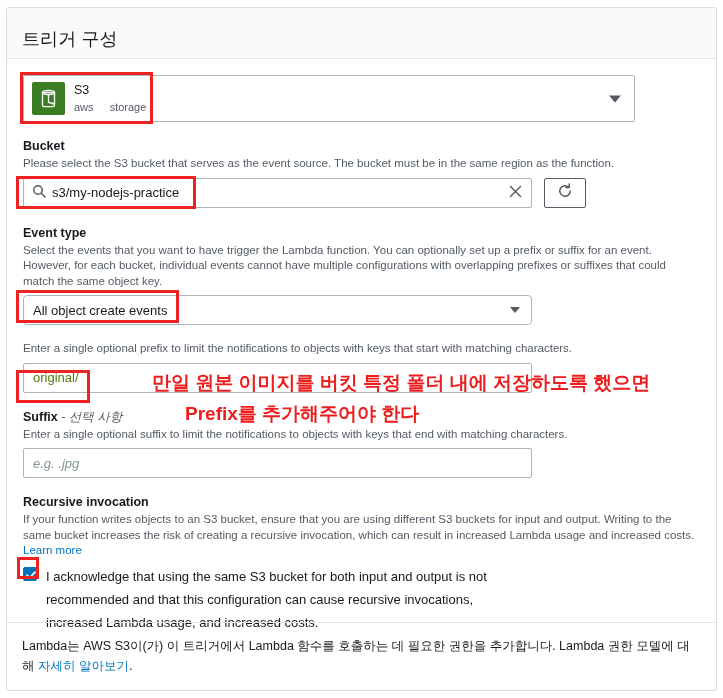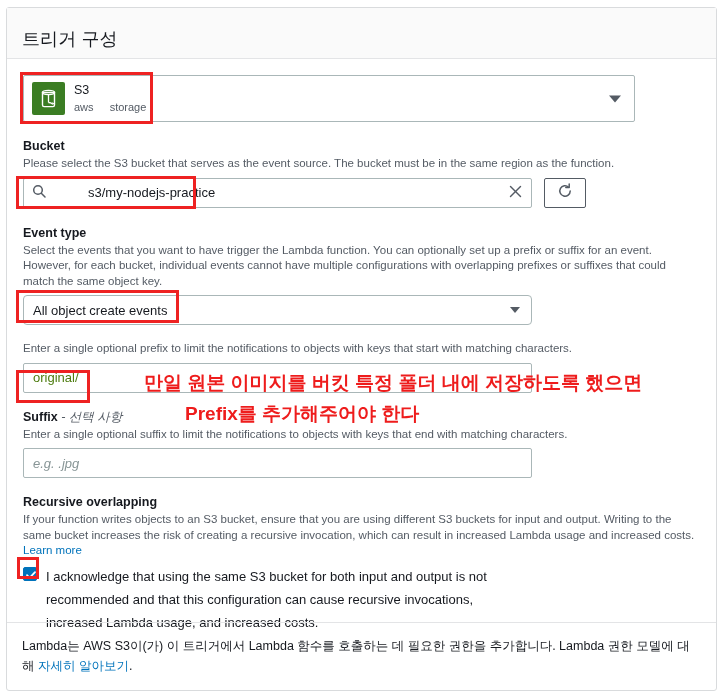--- a/index.html
+++ b/index.html
@@ -137,21 +137,20 @@
   .bucket-input {
     position: relative;
     width: 509px;
     height: 30px;
     border: 1px solid #aab7b8;
     border-radius: 2px;
     background: #fff;
     box-sizing: border-box;
     display: flex;
     align-items: center;
-    gap: 36px;
   }
   .search-icon {
     margin-left: 8px;
     flex: 0 0 auto;
     display: block;
   }
   .bucket-value {
     font-size: 13px;
     color: #16191f;
     margin-left: 6px;
@@ -278,21 +277,21 @@
   }
   .annot-text {
     position: absolute;
     color: #ee1c1c;
     font-weight: 700;
     z-index: 9;
     white-space: nowrap;
     pointer-events: none;
     line-height: 1.15;
   }
-  #annot-line1 { left: 144px; top: 372px; font-size: 19px; }
+  #annot-line1 { left: 152px; top: 372px; font-size: 19px; }
   #annot-line2 { left: 185px; top: 403px; font-size: 19px; }
 </style>
 </head>
 <body>
 
 <div id="page">
 
   <div class="card">
 
     <div class="card-header">
@@ -363,21 +362,21 @@
 
       <div class="field-label">
         <span>Suffix</span>
         <span class="optional">- 선택 사항</span>
       </div>
       <div class="field-desc">Enter a single optional suffix to limit the notifications to objects with keys that end with matching characters.</div>
       <div class="text-input placeholder">
         <span>e.g. .jpg</span>
       </div>
 
-      <div class="field-label">Recursive overlapping</div>
+      <div class="field-label">Recursive invocation</div>
       <div class="field-desc">
         <span>If your function writes objects to an S3 bucket, ensure that you are using different S3 buckets for input and output. Writing to the same bucket increases the risk of creating a recursive invocation, which can result in increased Lambda usage and increased costs.</span>
         <a class="link">Learn more</a>
       </div>
 
       <div class="ack-row">
         <span class="checkbox">
           <svg width="12" height="12" viewBox="0 0 12 12" aria-hidden="true">
             <path d="M2 6.2 L4.6 8.8 L10 3.2" fill="none" stroke="#ffffff" stroke-width="1.8" stroke-linecap="round" stroke-linejoin="round"></path>
           </svg>

